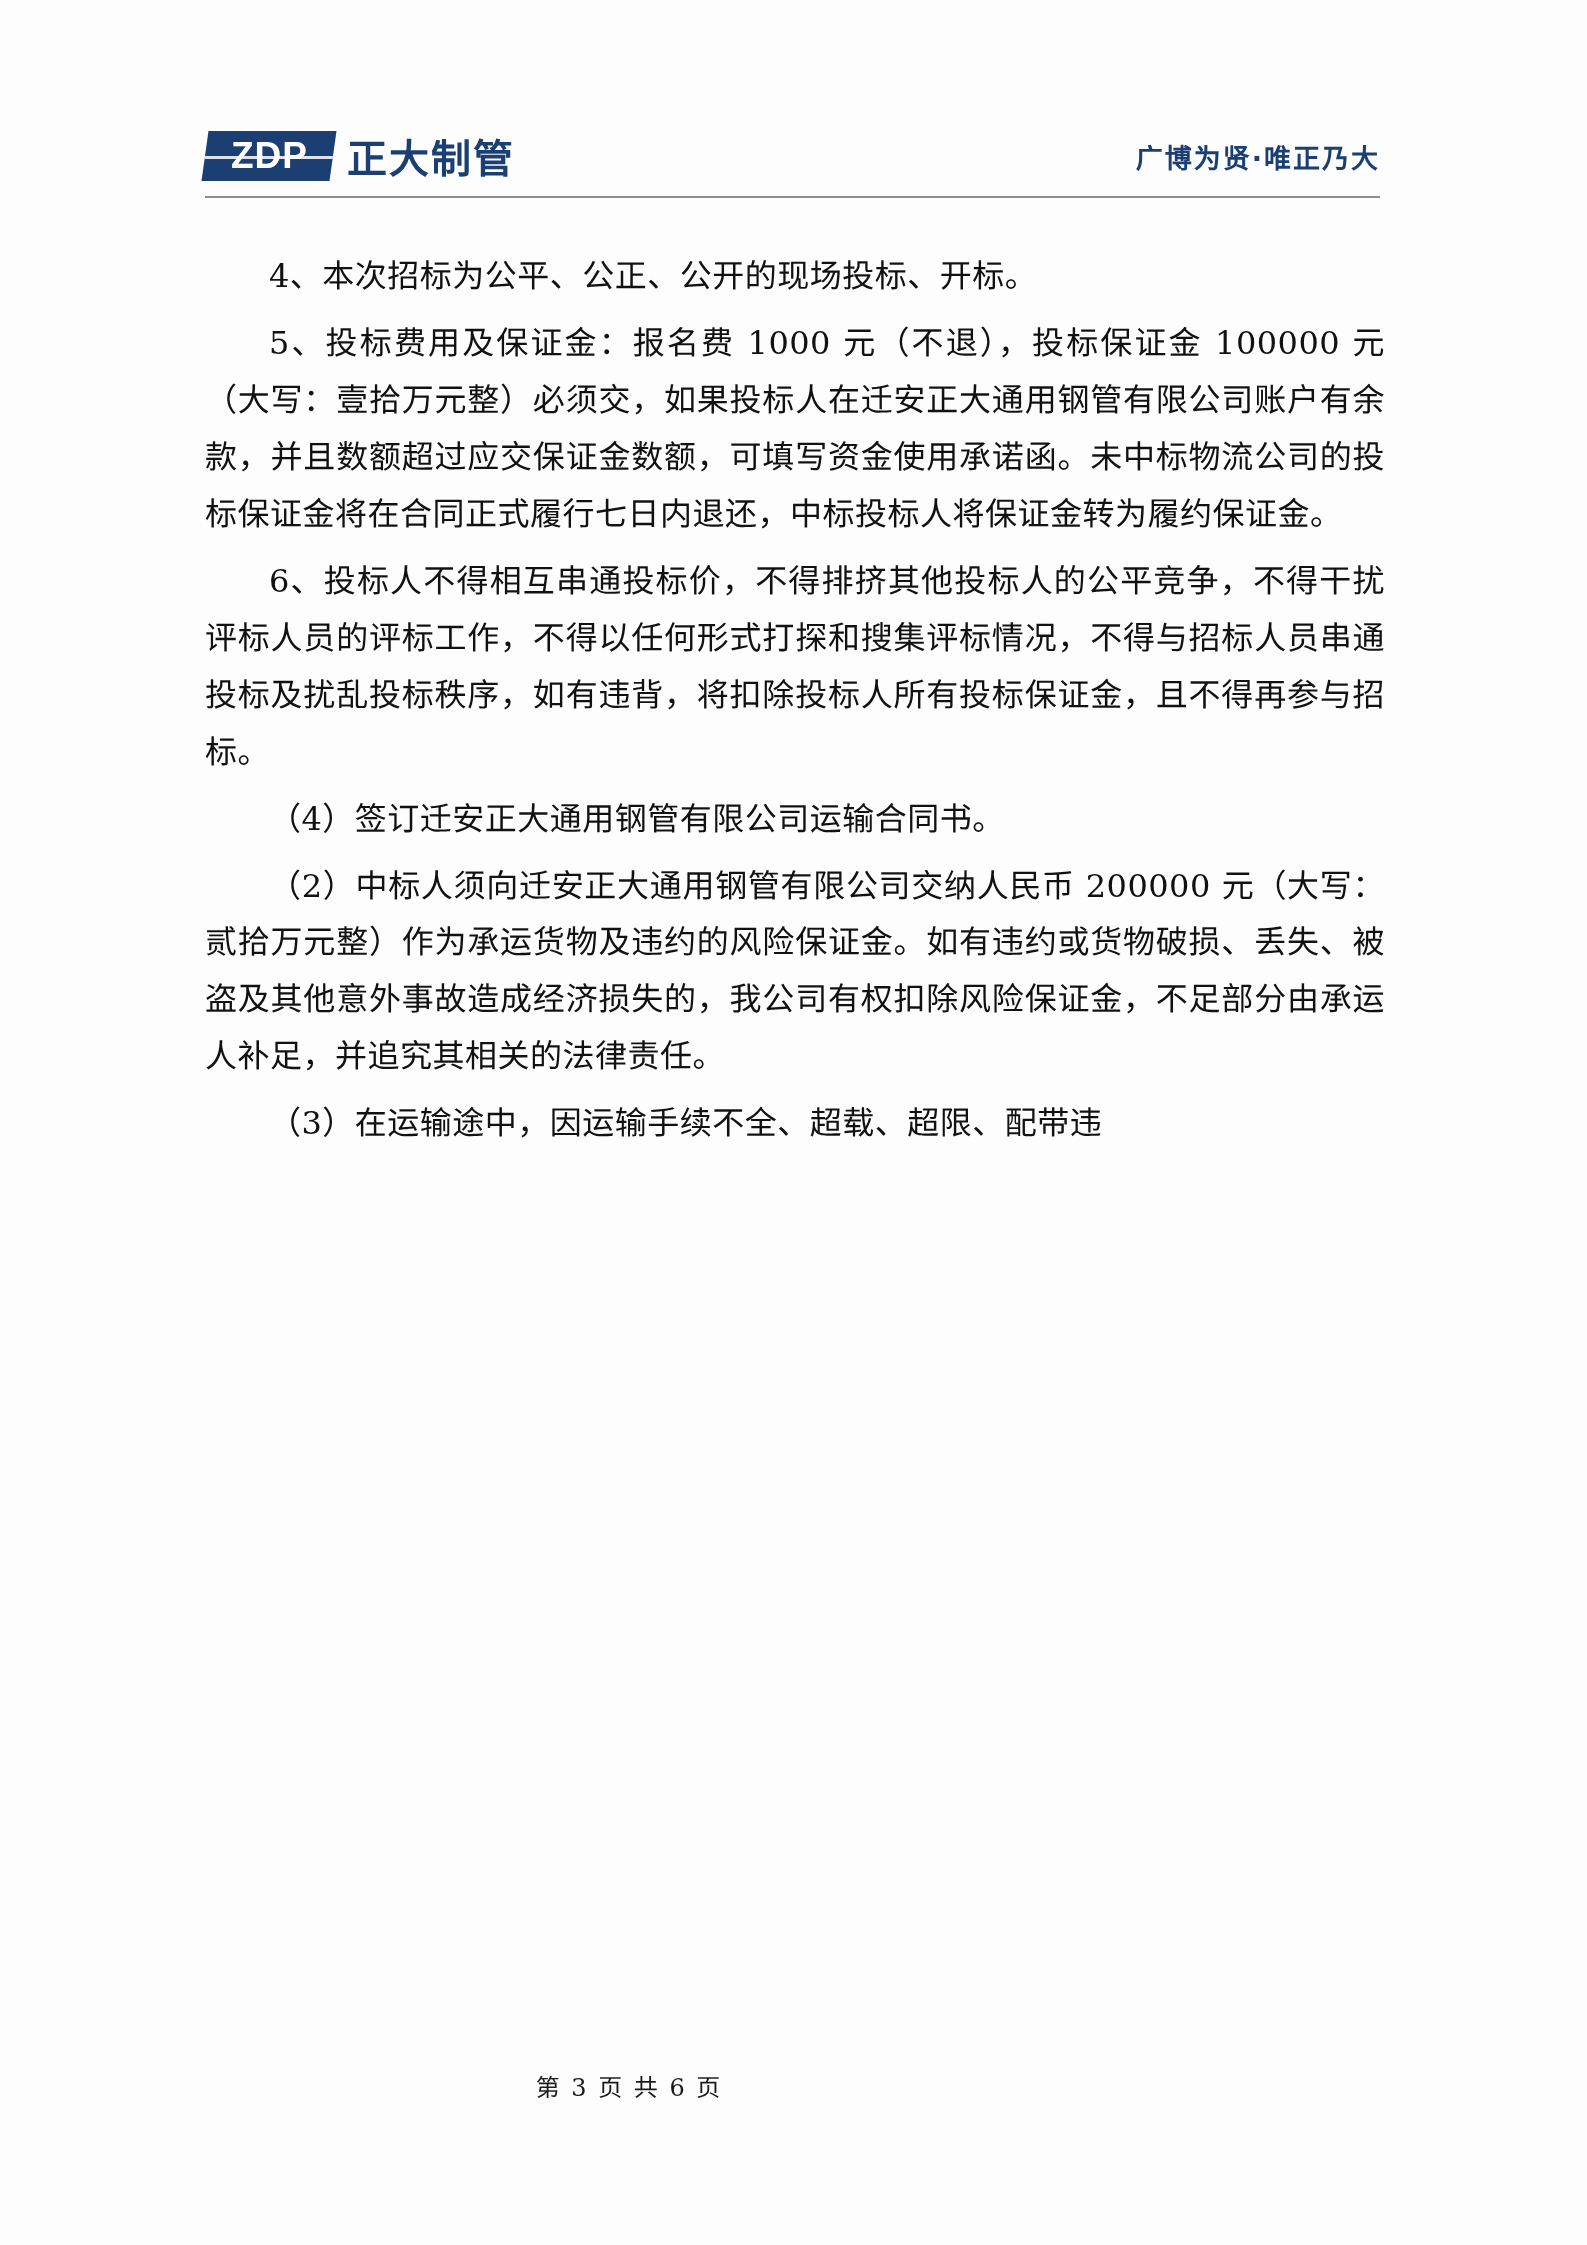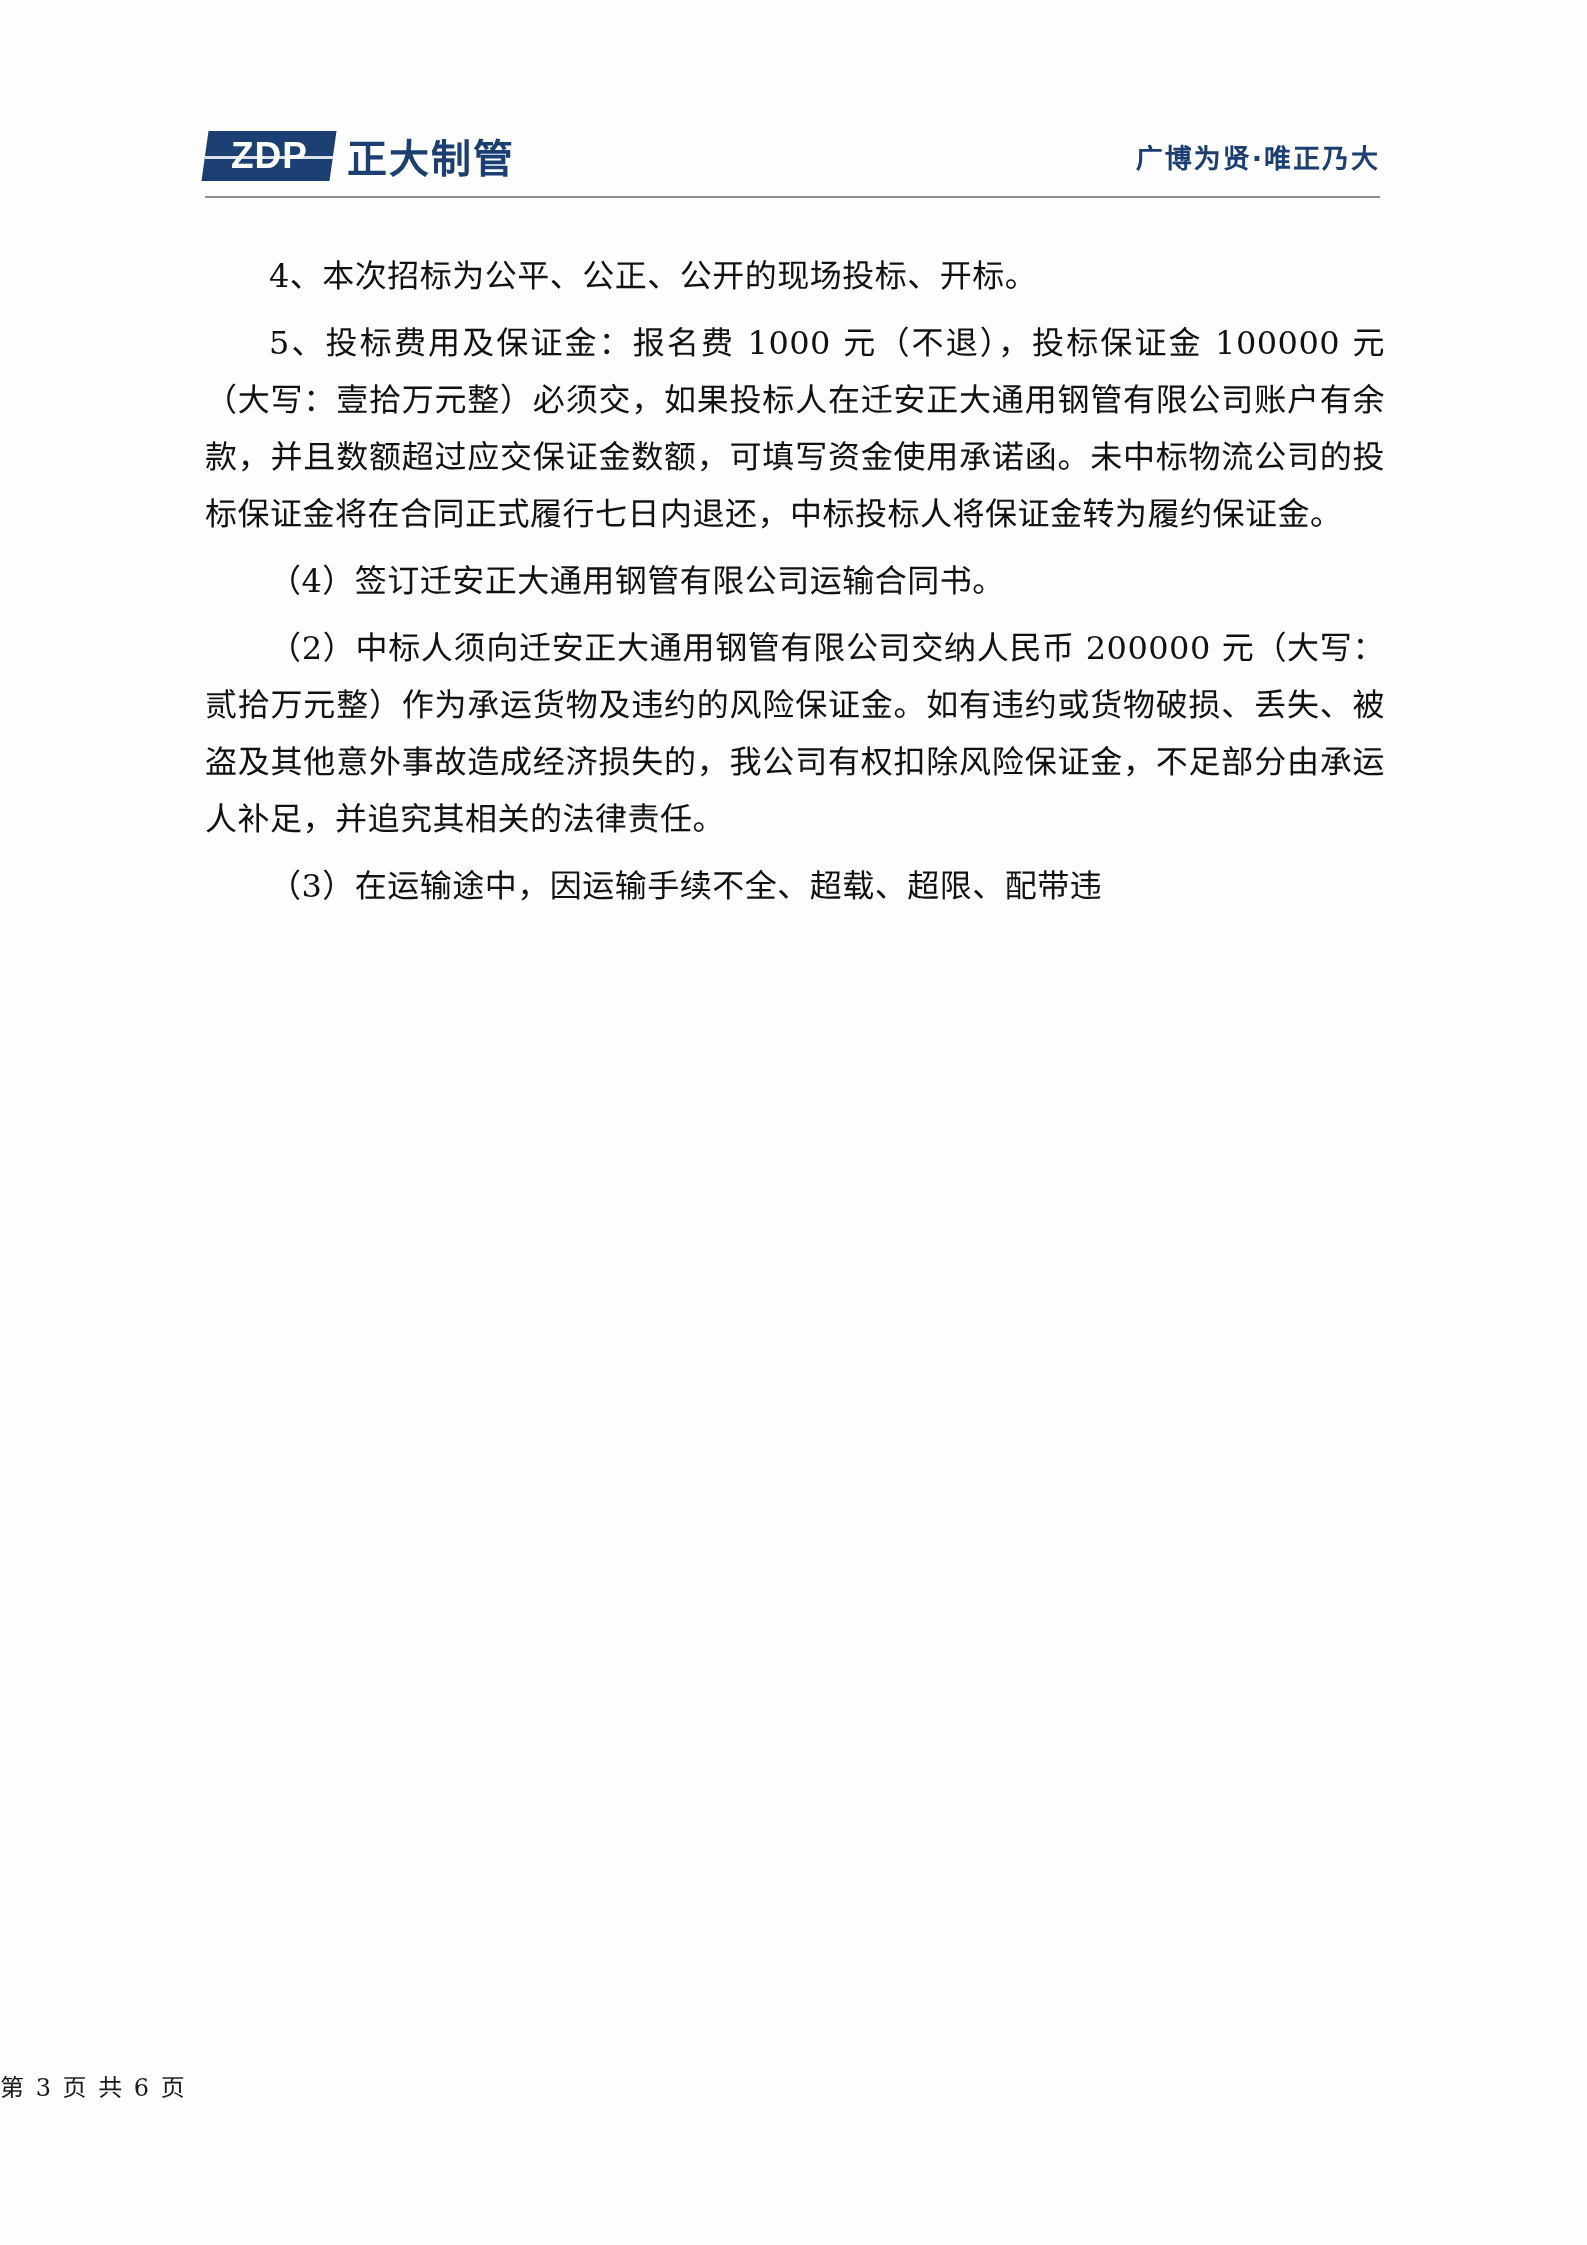--- a/index.html
+++ b/index.html
@@ -110,20 +110,21 @@
   .para.indent {
     text-indent: 2em;
   }
 
   
   .footer {
     position: absolute;
     top: 2068px;
     left: 0;
     width: 1258px;
+    text-align: center;
     font-size: 24px;
     font-family: "DejaVu Serif", serif;
     color: #1a1a1a;
     letter-spacing: 2px;
   }
 </style>
 </head>
 <body>
 
 <div class="page">
@@ -136,20 +137,21 @@
       <div class="logo-text">正大制管</div>
     </div>
     <div class="slogan">广博为贤·唯正乃大</div>
   </div>
 
   <div class="header-rule"></div>
 
   <div class="content">
     <p class="para indent">4、本次招标为公平、公正、公开的现场投标、开标。</p>
     <p class="para indent">5、投标费用及保证金：报名费 1000 元（不退），投标保证金 100000 元（大写：壹拾万元整）必须交，如果投标人在迁安正大通用钢管有限公司账户有余款，并且数额超过应交保证金数额，可填写资金使用承诺函。未中标物流公司的投标保证金将在合同正式履行七日内退还，中标投标人将保证金转为履约保证金。</p>
+    <p class="para indent">6、投标人不得相互串通投标价，不得排挤其他投标人的公平竞争，不得干扰评标人员的评标工作，不得以任何形式打探和搜集评标情况，不得与招标人员串通投标及扰乱投标秩序，如有违背，将扣除投标人所有投标保证金，且不得再参与招标。</p>
     <p class="para indent">（4）签订迁安正大通用钢管有限公司运输合同书。</p>
     <p class="para indent">（2）中标人须向迁安正大通用钢管有限公司交纳人民币 200000 元（大写：贰拾万元整）作为承运货物及违约的风险保证金。如有违约或货物破损、丢失、被盗及其他意外事故造成经济损失的，我公司有权扣除风险保证金，不足部分由承运人补足，并追究其相关的法律责任。</p>
     <p class="para indent">（3）在运输途中，因运输手续不全、超载、超限、配带违</p>
   </div>
 
   <div class="footer">第 3 页 共 6 页</div>
 
 </div>
 
 </body></html>

